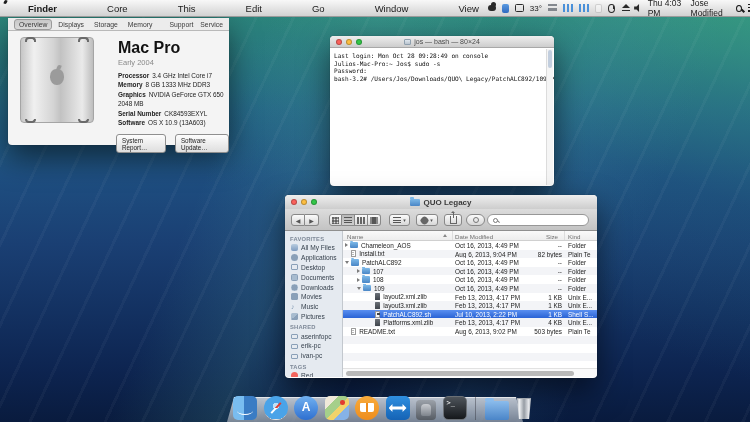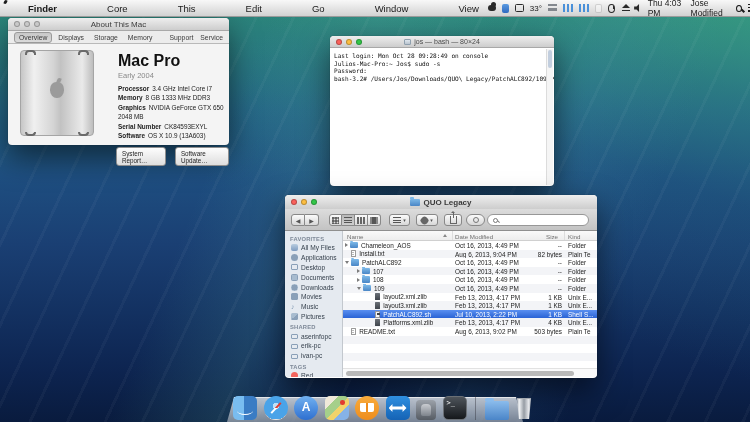--- a/index.html
+++ b/index.html
@@ -225,28 +225,20 @@
       <span class="st ic-eject"></span>
       <span class="st ic-vol"></span>
       <span class="st">Thu 4:03 PM</span>
       <span class="st">Jose Modified</span>
       <span class="st ic-spot"></span>
       <span class="st ic-nc"></span>
     </div>
   </div>
 
   <div id="about-win" class="window">
-    <div class="titlebar">
-      <div class="lights">
-        <span class="light l-gray"></span>
-        <span class="light l-gray"></span>
-        <span class="light l-gray"></span>
-      </div>
-      <div class="wtitle">About This Mac</div>
-    </div>
     <div class="abtabs">
       <div id="abtab-list" style="display:flex;align-items:center;">
           <span class="abtab sel">Overview</span>
           <span class="abtab">Displays</span>
           <span class="abtab">Storage</span>
           <span class="abtab">Memory</span>
         </div>
       <div class="ablinks" id="ablink-list">
           <span>Support</span>
           <span>Service</span>

